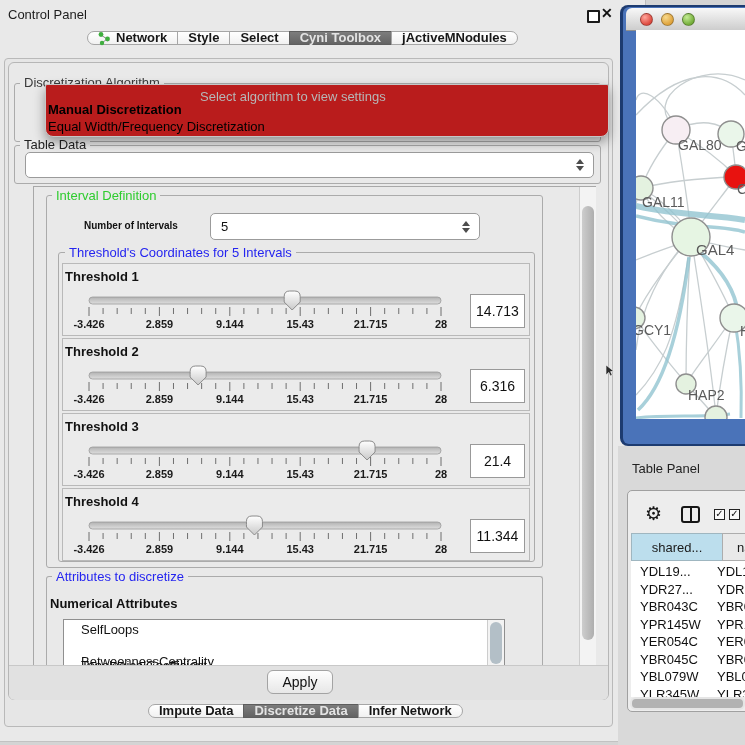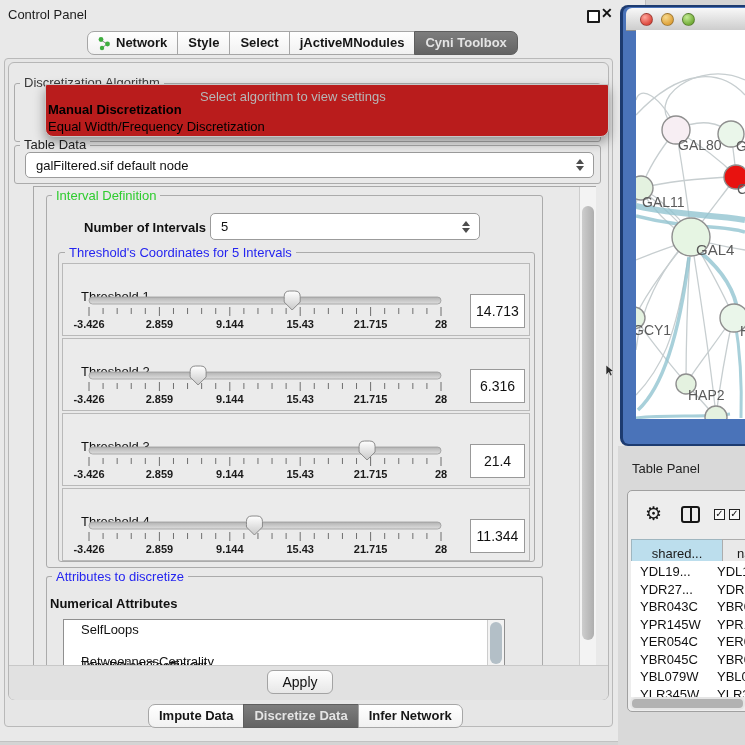--- a/index.html
+++ b/index.html
@@ -13,21 +13,21 @@
   
   .cp-window{left:0;top:0;width:617px;height:741px;background:#e9e9e9;
     border-right:1px solid #bdbdbd;border-bottom:1px solid #c2c2c2;padding-left:28px;}
   .cp-title{left:8px;top:7px;font-size:13px;color:#1c1c1c;}
   .float-btn{left:587px;top:10px;width:9px;height:9px;border:2px solid #1a1a1a;background:#fff;border-radius:1px;}
   .close-btn{left:601px;top:5px;font-size:14px;font-weight:bold;color:#111;}
   
   .tabbar{display:flex;height:22px;}
   .tab{font-size:13px;font-weight:600;color:#161616;background:linear-gradient(#ffffff,#f1f1f1);
     border:1px solid #a6a6a6;margin-left:-1px;line-height:22px;padding:0 10px;
-    display:flex;align-items:center;gap:5px;box-sizing:border-box;height:24px;}
+    display:flex;align-items:center;gap:5px;box-sizing:border-box;height:14px;}
   .tab:first-child{border-radius:7px 0 0 7px;margin-left:0;}
   .tab:last-child{border-radius:0 7px 7px 0;}
   .tab.sel{background:linear-gradient(#7d7d7d,#636363);color:#e4e4e4;border-color:#5e5e5e;}
   
   .outer-pane{left:4px;top:58px;width:609px;height:669px;background:#e6e6e6;
     border:1px solid #b9b9b9;border-radius:4px;box-sizing:border-box;}
   .inner-pane{left:8px;top:62px;width:601px;height:638px;background:#e9e9e9;
     border:1px solid #b6b6b6;border-radius:6px;box-sizing:border-box;}
   .group{border:1px solid #ababab;border-radius:3px;box-sizing:border-box;}
   .gtitle{font-size:13px;background:#e9e9e9;padding:0 4px;white-space:nowrap;line-height:13px;}
@@ -47,21 +47,21 @@
   .popup .it1{position:absolute;left:2px;top:17px;font-size:13px;font-weight:bold;color:#000;}
   .popup .it2{position:absolute;left:2px;top:34px;font-size:13px;color:#000;}
   .focus-combo{left:560px;top:95px;width:34px;height:24px;background:#fff;
     border:2px solid #5a97d6;border-radius:6px;z-index:40;box-sizing:border-box;}
   
   .scrollpane{left:33px;top:186px;width:563px;height:481px;background:#e9e9e9;
     border:1px solid #a8a8a8;box-sizing:border-box;overflow:hidden;}
   .vsb-track{position:absolute;right:0;top:0;width:16px;height:100%;background:#f3f3f3;border-left:1px solid #cdcdcd;}
   .vsb-thumb{position:absolute;border-radius:6px;background:linear-gradient(90deg,#cdcdcd,#aeaeae);}
   .trow{position:absolute;width:468px;height:73px;background:#ebebeb;border:1px solid #b9b9b9;box-sizing:border-box;}
-  .trow .tl{position:absolute;left:18px;top:5px;font-size:13px;font-weight:normal;color:#111;margin-top:20px;}
+  .trow .tl{position:absolute;left:2px;top:5px;font-size:13px;font-weight:bold;color:#111;}
   .tval{position:absolute;left:407px;top:30px;width:55px;height:34px;background:#fff;border:1px solid #999;
     font-size:14px;color:#111;text-align:center;line-height:32px;box-sizing:border-box;}
   .listbox{background:#fff;border:1px solid #8f8f8f;overflow:hidden;box-sizing:border-box;}
   .listbox .li{position:absolute;left:17px;font-size:13px;color:#111;white-space:nowrap;}
   .footer{left:9px;top:665px;width:599px;height:34px;background:#e1e1e1;border-top:1px solid #c8c8c8;border-radius:0 0 6px 6px;}
   .apply{left:267px;top:670px;width:66px;height:24px;background:linear-gradient(#fefefe,#e7e7e7);
     border:1px solid #a3a3a3;border-radius:6px;font-size:14px;color:#111;text-align:center;line-height:22px;box-sizing:border-box;}
   
   .net-outline{left:620px;top:5px;width:125px;height:441px;background:#1d3b70;border-radius:8px 0 0 8px;}
   .net-frame{left:623px;top:7px;width:122px;height:437px;background:#4a73b9;border-radius:6px 0 0 6px;}
@@ -71,21 +71,21 @@
   .net-canvas{left:636px;top:30px;width:109px;height:389px;background:#fff;}
   .tp-region{left:618px;top:446px;width:127px;height:299px;background:#d9d9d9;}
   .tp-title{left:632px;top:461px;font-size:13px;color:#222;}
   .tp-window{left:627px;top:490px;width:125px;height:222px;background:#ededed;
     border:1px solid #a0a0a0;border-radius:5px;box-sizing:border-box;}
   .gear{font-family:"DejaVu Sans",sans-serif;font-size:19px;color:#161616;line-height:19px;}
   .spliticon{width:19px;height:17px;border:2px solid #161616;border-radius:3px;box-sizing:border-box;position:relative;background:#ededed;}
   .spliticon:after{content:"";position:absolute;left:50%;top:0;width:2px;height:100%;background:#161616;transform:translateX(-50%);}
   .chk{width:11px;height:11px;border:1.5px solid #222;box-sizing:border-box;font-size:10px;line-height:8px;color:#111;text-align:center;font-family:"DejaVu Sans",sans-serif;background:#fafafa;}
   .th-cell{position:absolute;box-sizing:border-box;border:1px solid #9fb6c0;font-size:13px;color:#1a1a1a;
-    display:flex;align-items:center;overflow:hidden;margin-top:6px;}
+    display:flex;align-items:center;overflow:hidden;}
   .rowtext{position:absolute;font-size:13px;color:#101010;white-space:nowrap;}
   .hsb-track{left:630px;top:697px;width:115px;height:13px;background:#e5e5e5;border-radius:6px;}
   .hsb-thumb{left:632px;top:699px;width:111px;height:9px;background:#b2b2b2;border-radius:4px;}
   svg text{font-family:"Liberation Sans",sans-serif;}
 </style>
 </head>
 <body>
 
 <div class="abs cp-window">
   <div class="abs cp-title">Control Panel</div>
@@ -102,25 +102,25 @@
           <circle cx="4" cy="12" r="2.2" fill="#3fae3f"></circle>
         </svg>
         <span>Network</span>
       </div>
       <div class="tab">
         <span>Style</span>
       </div>
       <div class="tab">
         <span>Select</span>
       </div>
-      <div class="tab">
-        <span>jActiveMNodules</span>
-      </div>
       <div class="tab sel">
         <span>Cyni Toolbox</span>
+      </div>
+      <div class="tab">
+        <span>jActiveMNodules</span>
       </div>
     </div>
 
   <div class="abs outer-pane"></div>
   <div class="abs inner-pane"></div>
 
   <div class="abs group" style="left:14px;top:83px;width:587px;height:59px;"></div>
   <div class="abs gtitle" style="left:20px;top:76px;color:#3a3a3a;">Discretization Algorithm</div>
   <div class="abs focus-combo">
       <span class="stepper"></span>
@@ -128,33 +128,32 @@
 
   <div class="abs popup">
     <div class="prompt">Select algorithm to view settings</div>
     <div class="it1">Manual Discretization</div>
     <div class="it2">Equal Width/Frequency Discretization</div>
   </div>
 
   <div class="abs group" style="left:14px;top:145px;width:587px;height:39px;"></div>
   <div class="abs gtitle" style="left:20px;top:138px;color:#222;">Table Data</div>
   <div class="abs combo" style="left:25px;top:152px;width:569px;height:26px;">
-    <span>galFiltered.sif default node</span>
     <span class="stepper"></span>
   </div>
 
   <div class="abs scrollpane"></div>
   <div class="abs vsb-track" style="left:579px;top:187px;width:16px;height:479px;">
     <div class="vsb-thumb" style="left:2px;top:19px;width:12px;height:434px;"></div>
   </div>
 
   <div class="abs group" style="left:46px;top:195px;width:497px;height:373px;"></div>
   <div class="abs gtitle green" style="left:52px;top:189px;">Interval Definition</div>
 
-  <div class="abs" style="left:84px;top:220px;font-size:13px;font-weight:bold;color:#111;">Number of Intervals</div>
+  <div class="abs" style="left:84px;top:220px;font-size:10px;font-weight:bold;color:#111;">Number of Intervals</div>
   <div class="abs combo" style="left:210px;top:213px;width:270px;height:27px;">
     <span>5</span>
     <span class="stepper"></span>
   </div>
 
   <div class="abs group" style="left:58px;top:252px;width:477px;height:310px;"></div>
   <div class="abs gtitle blue" style="left:65px;top:246px;">Threshold's Coordinates for 5 Intervals</div>
   <div class="abs" style="left:62px;top:263px;width:468px;height:300px;" id="thresholds">
       <div class="trow" style="top: 0px;">
         <div class="tl">Threshold 1</div>

